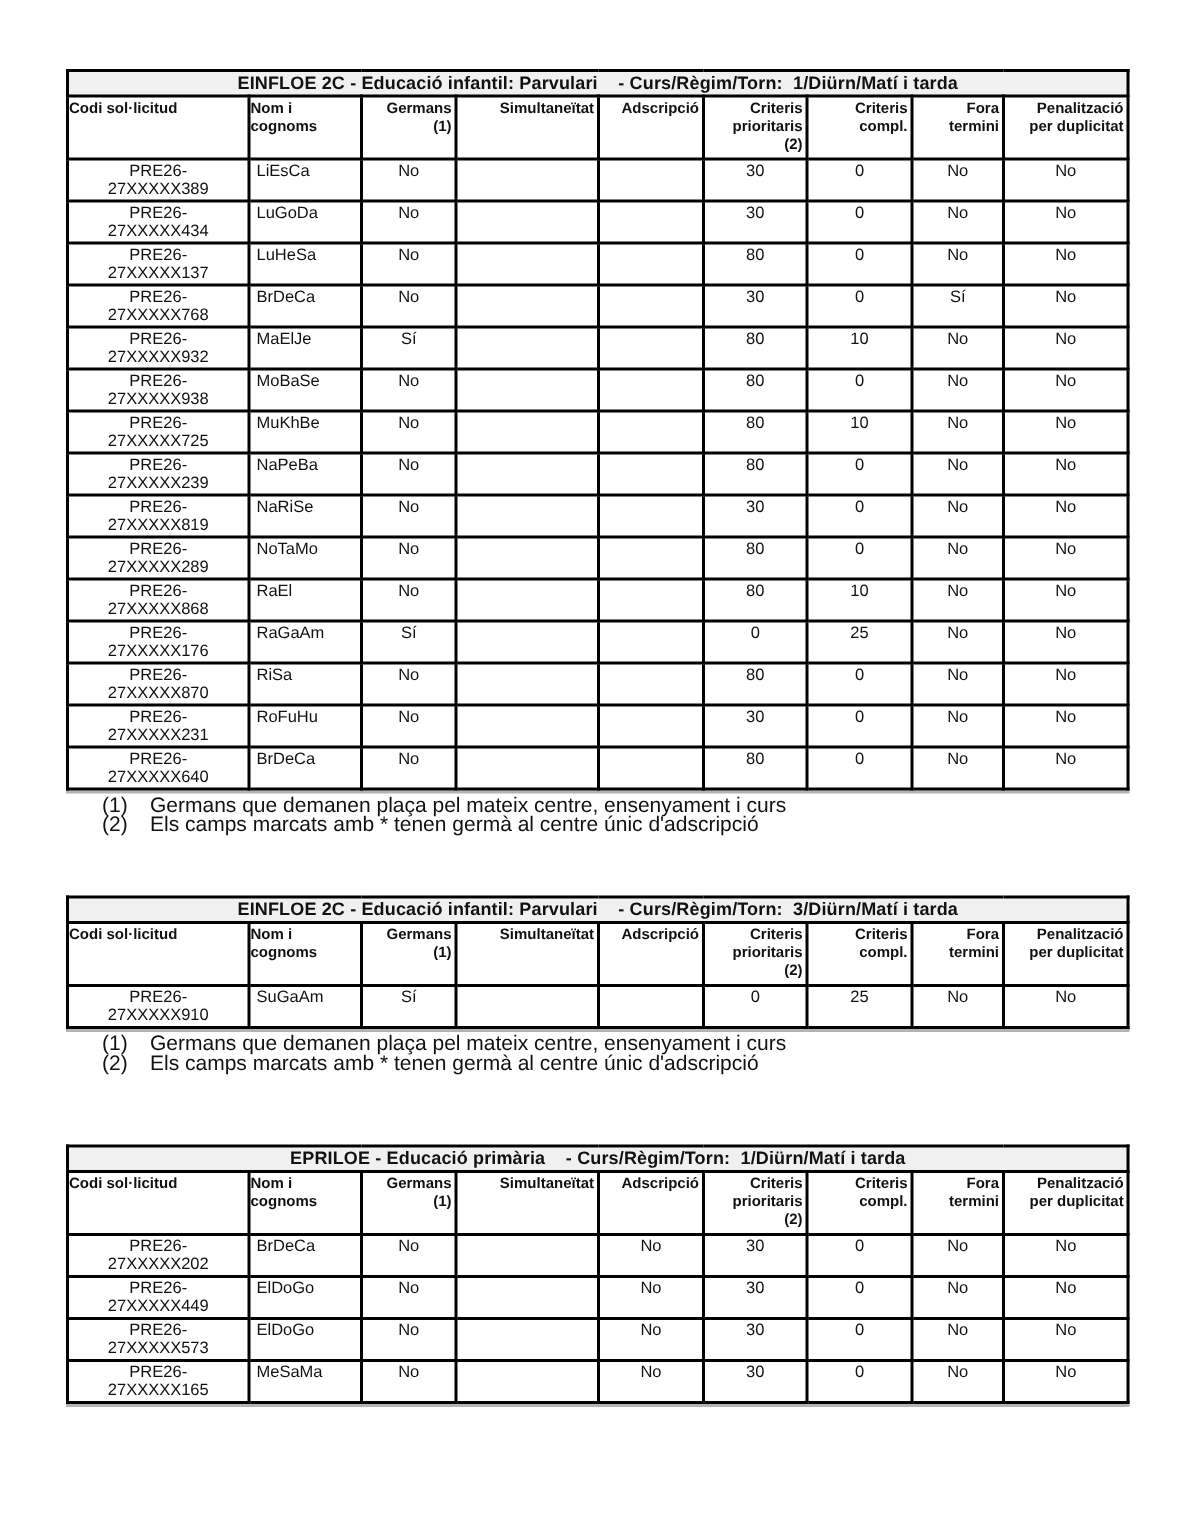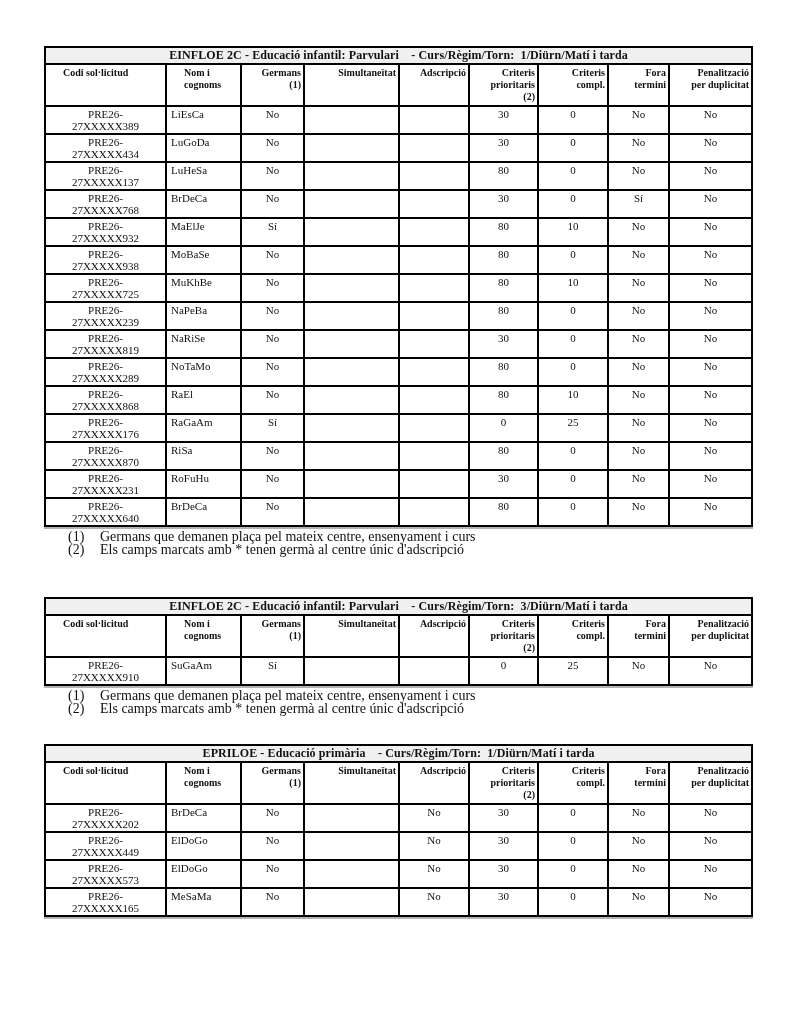--- a/index.html
+++ b/index.html
@@ -11,25 +11,24 @@
     height: 1024px;
     position: relative;
     background: #ffffff;
     font-family: "Liberation Sans", sans-serif;
     color: #111111;
   }
   .section {
     position: absolute;
     left: 44px;
     width: 573px;
-    font-family: Liberation Serif, serif;
   }
   #section-1 { top: 46px; }
   #section-2 { top: 597px; }
-  #section-3 { top: 744px; }
+  #section-3 { top: 763px; }
 
   table.admissions {
     border-collapse: collapse;
     table-layout: fixed;
     width: 707px;
     background: #ffffff;
     box-shadow: 0 2px 0 #b3b3b3;
   }
   table.admissions td, table.admissions th {
     border: 2px solid #000000;
@@ -51,21 +50,21 @@
     font-weight: bold;
     vertical-align: top;
     text-align: right;
     height: 38px;
     padding: 2px 2px 0 2px;
     line-height: 12px;
     white-space: pre-line;
   }
   th.col-head.c0, th.col-head.c1 {
     text-align: left;
-    padding-left: 17px;
+    padding-left: 0;
   }
   td.data-cell {
     font-size: 11px;
     vertical-align: top;
     text-align: center;
     height: 25px;
     padding: 1px 1px 0 1px;
     line-height: 12px;
     white-space: pre-line;
   }

